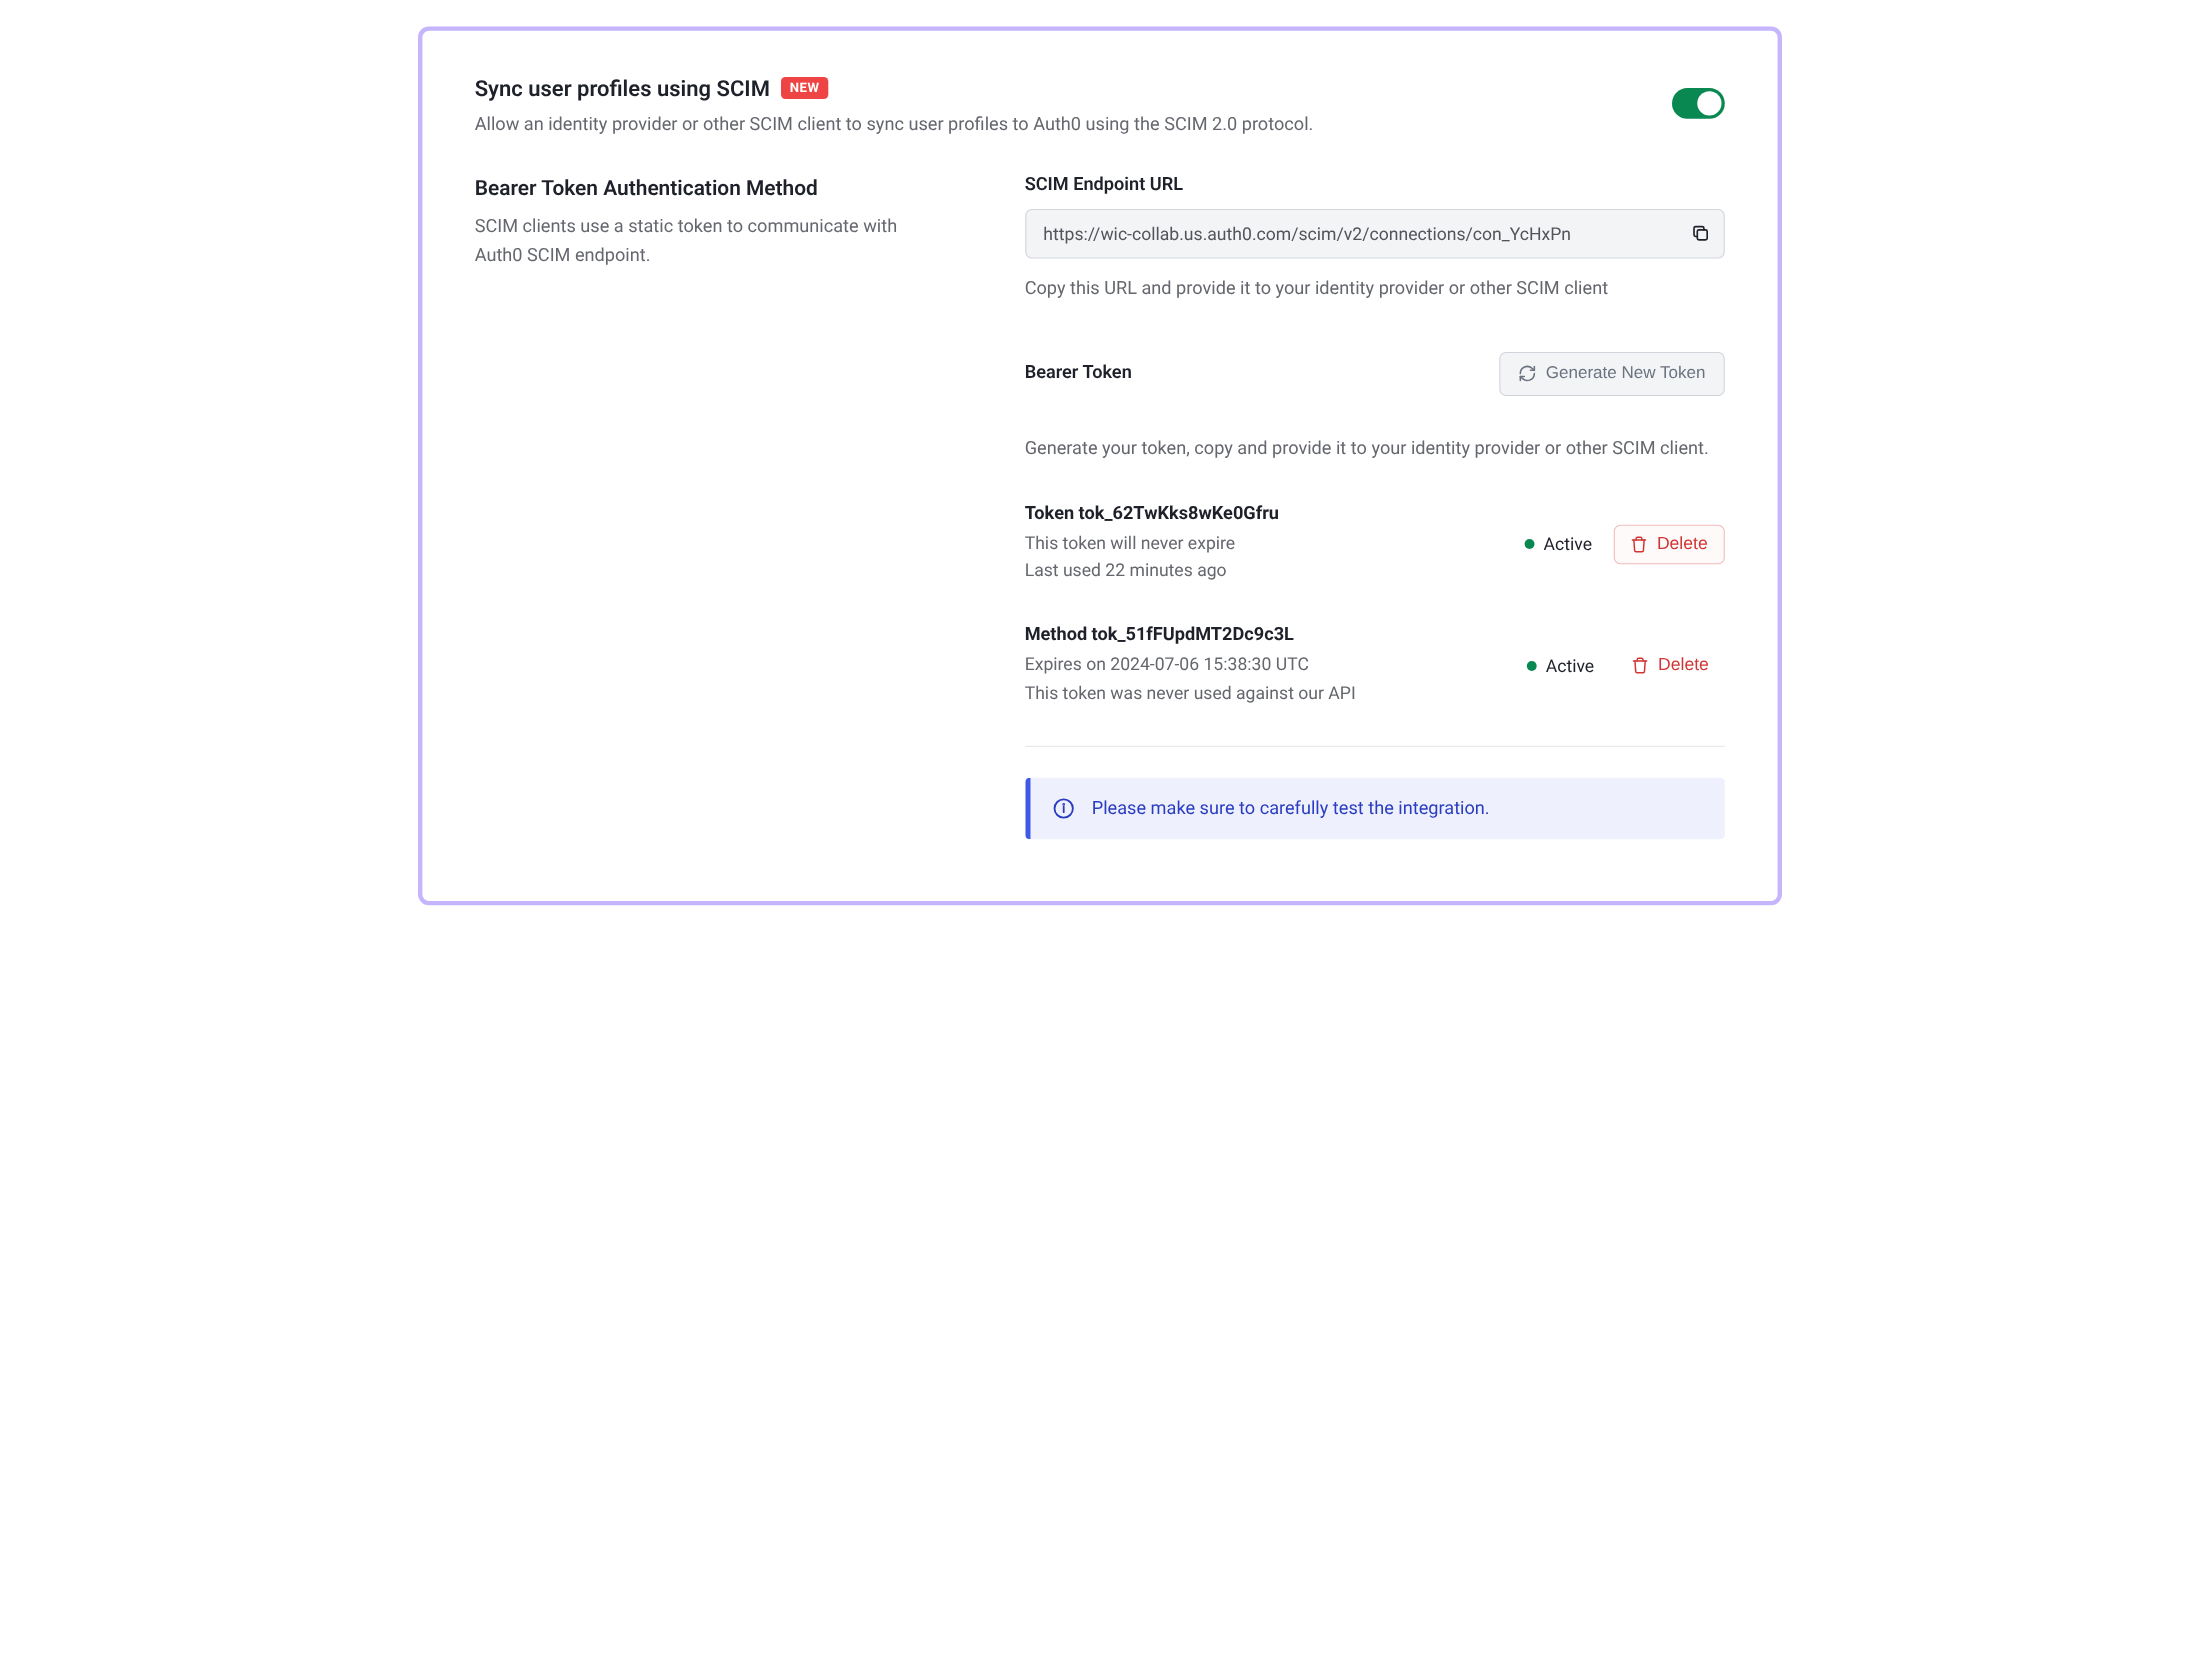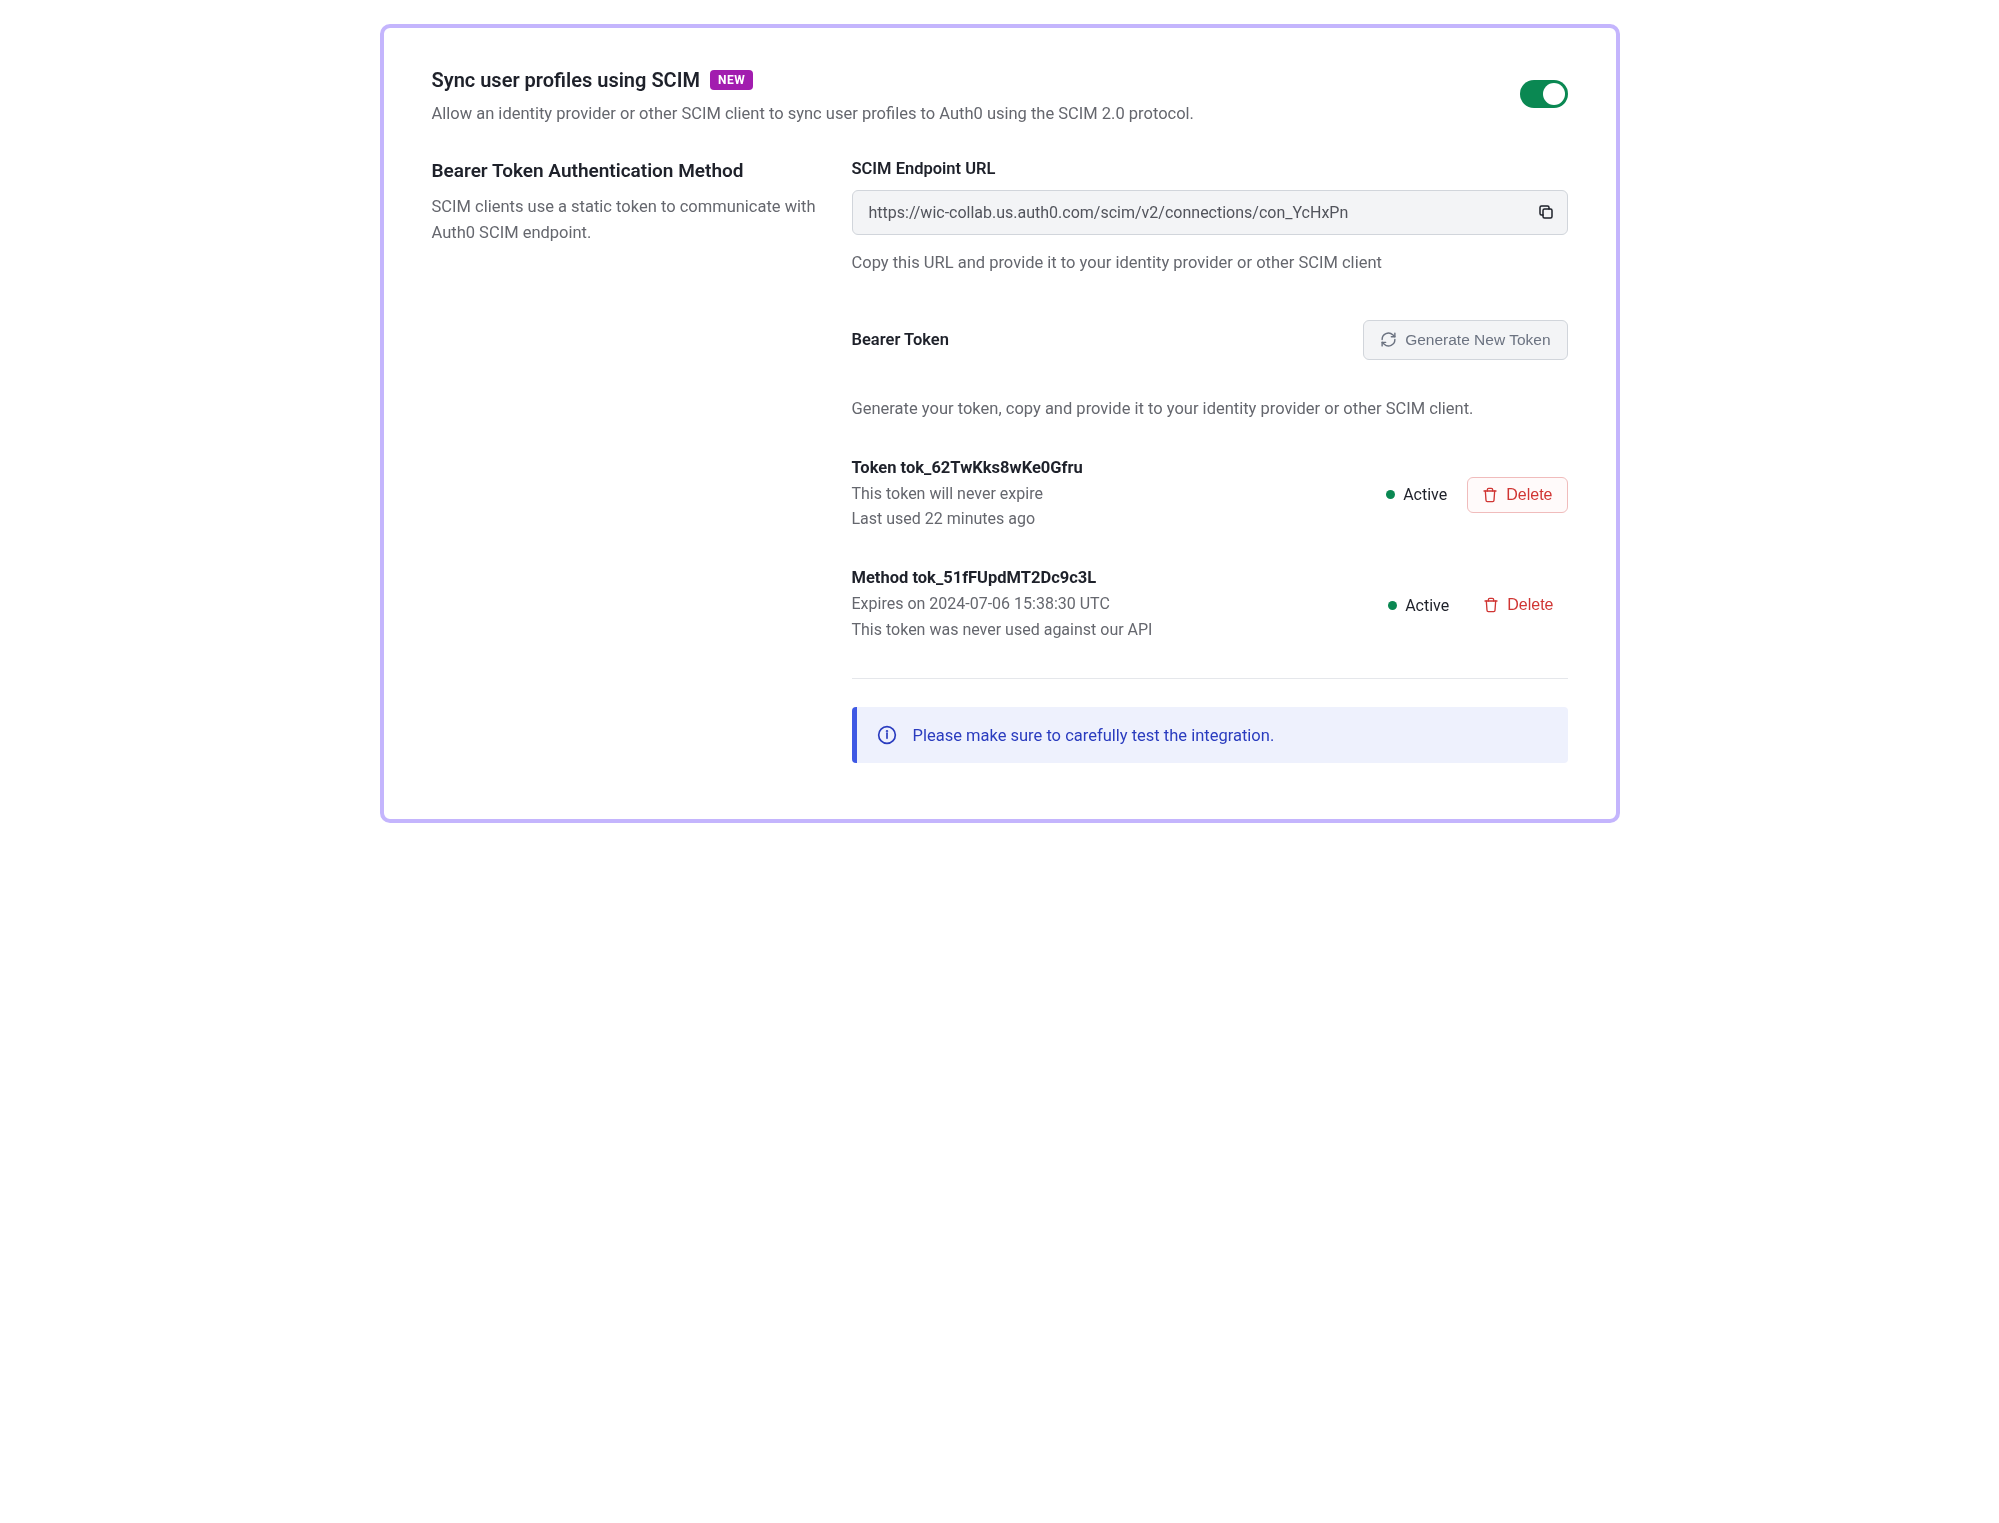--- a/index.html
+++ b/index.html
@@ -28,21 +28,21 @@
     gap: 10px;
     flex-wrap: wrap;
   }
   .title {
     font-size: 20px;
     font-weight: 600;
     color: #1e212a;
   }
   .badge-new {
     display: inline-block;
-    background: #a21caf;
+    background: #ef4444;
     color: #fff;
     font-size: 12px;
     font-weight: 700;
     letter-spacing: 0.5px;
     padding: 3px 8px;
     border-radius: 4px;
   }
   .subtitle {
     margin-top: 10px;
     font-size: 16.5px;
@@ -83,20 +83,21 @@
     margin-bottom: -1px;
     position: relative;
   }
   .tab.active {
     color: #3f59e4;
     border-bottom-color: #3f59e4;
     font-weight: 500;
   }
   .content {
     display: flex;
+    gap: 80px;
     margin-top: 32px;
   }
   .left-col {
     width: 38%;
     max-width: 420px;
     flex-shrink: 0;
   }
   .right-col {
     flex: 1;
     min-width: 0;

